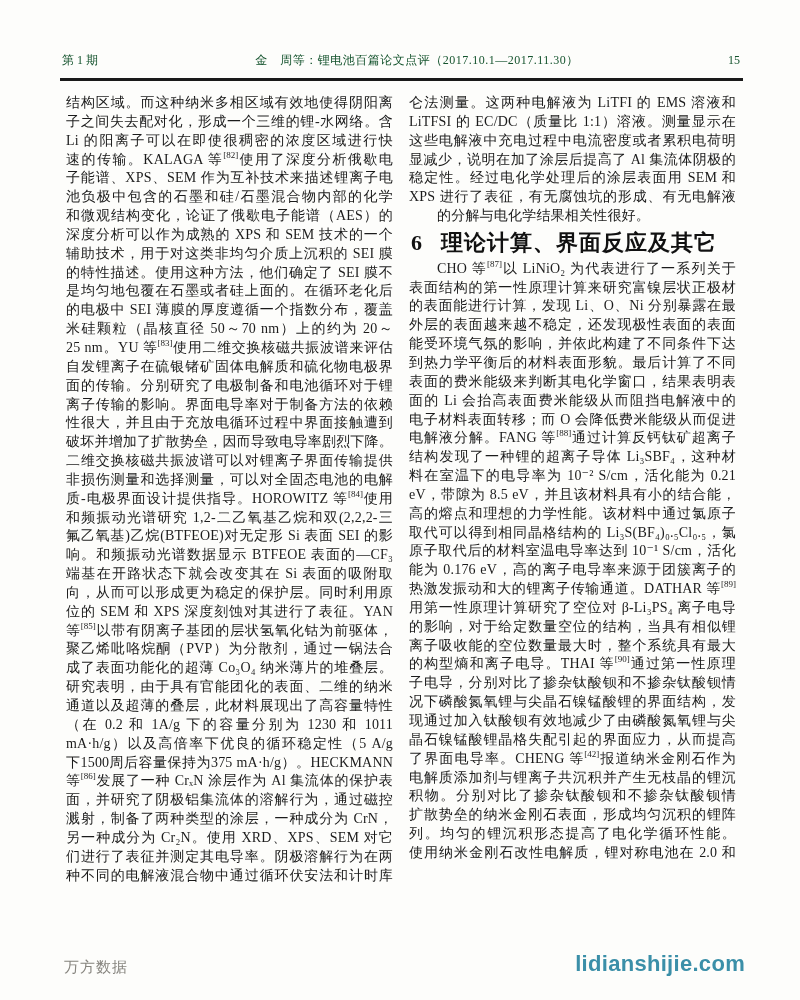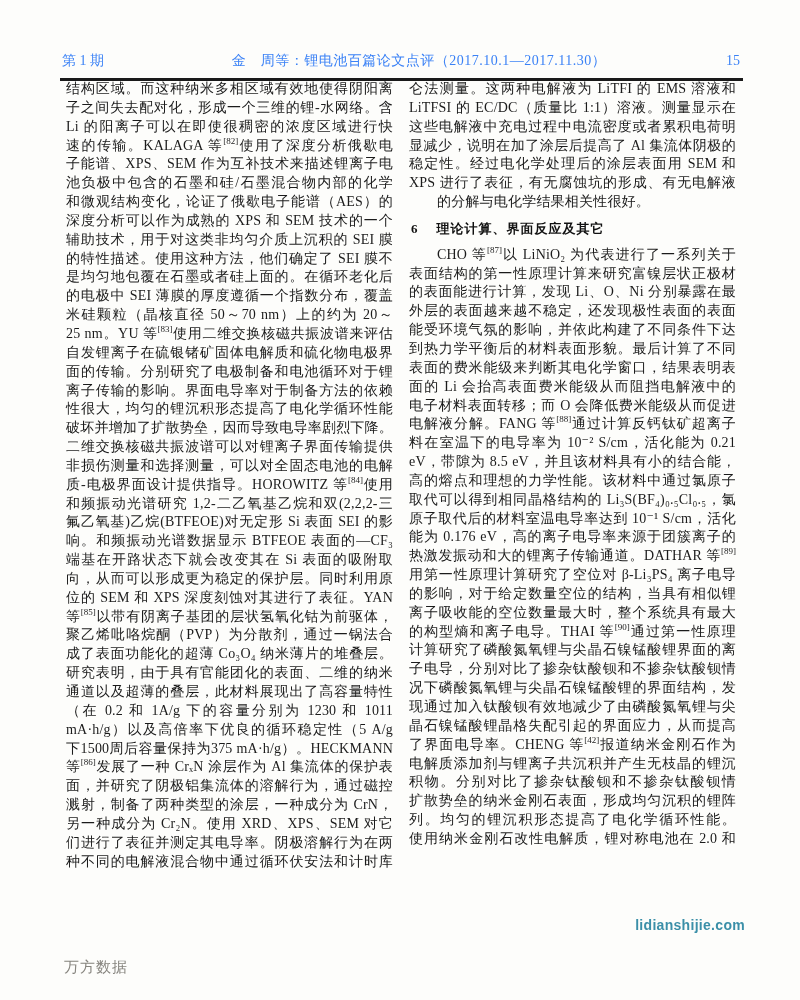--- a/index.html
+++ b/index.html
@@ -5,56 +5,56 @@
   html,body{margin:0;padding:0;background:#ffffff;}
   .page{
     position:relative;width:800px;height:1000px;margin:0 auto;
     background:#fdfdfb;color:#1b1b1b;
     font-family:"Liberation Serif","DejaVu Serif",serif;
     overflow:hidden;
   }
   
   .header{
     position:absolute;top:52px;left:62px;right:60px;
-    display:flex;align-items:baseline;font-size:14px;color:#3b82f6;justify-content:flex-end;
+    display:flex;align-items:baseline;font-size:12px;color:#14532d;justify-content:flex-end;
   }
   .header .issue{flex:0 0 auto;}
   .header .title{flex:1 1 auto;text-align:center;letter-spacing:.5px;padding-left:8px;}
   .header .pageno{flex:0 0 auto;}
   .header-rule{
     position:absolute;top:78px;left:60px;right:57px;height:2.6px;background:#1a1a1a;
   }
   
   .col{
-    position:absolute;top:80px;width:327px;
+    position:absolute;top:94px;width:327px;
     font-size:14px;line-height:18.85px;
   }
   .col-left{left:66px;}
   .col-right{left:409px;}
   .line{
     text-align:justify;text-align-last:justify;
     -moz-text-align-last:justify;text-justify:inter-character;
     white-space:nowrap;letter-spacing:.2px;
   }
   .line.no-just{text-align-last:left;margin-left:28px;-moz-text-align-last:left;}
   .line.indent{padding-left:28px;}
   sup.ref{font-size:9px;line-height:0;vertical-align:super;letter-spacing:0;}
   
   .section-heading{
-    margin:8px 0 7px 2px;font-size:13px;font-weight:bold;
+    margin:8px 0 7px 2px;font-size:22px;font-weight:bold;
     color:#111;letter-spacing:1px;white-space:nowrap;
   }
   .section-heading .sec-num{margin-right:18px;}
   
   .watermark{
     position:absolute;left:64px;top:958px;font-size:15px;color:#86847e;
     letter-spacing:1px;font-family:"Liberation Serif",serif;
   }
   .site-link{
-    position:absolute;right:55px;top:917px;font-size:14px;font-weight:bold;
+    position:absolute;right:55px;top:951px;font-size:22px;font-weight:bold;
     font-family:"Liberation Sans","DejaVu Sans",sans-serif;letter-spacing:.3px;
   }
 </style>
 </head>
 <body>
 
 <div class="page">
 
   <div class="header">
     <span class="issue">第 1 期</span>
@@ -74,21 +74,21 @@
       <div class="line">深度分析可以作为成熟的 XPS 和 SEM 技术的一个</div>
       <div class="line">辅助技术，用于对这类非均匀介质上沉积的 SEI 膜</div>
       <div class="line">的特性描述。使用这种方法，他们确定了 SEI 膜不</div>
       <div class="line">是均匀地包覆在石墨或者硅上面的。在循环老化后</div>
       <div class="line">的电极中 SEI 薄膜的厚度遵循一个指数分布，覆盖</div>
       <div class="line">米硅颗粒（晶核直径 50～70 nm）上的约为 20～</div>
       <div class="line">25 nm。YU 等<sup class="ref">[83]</sup>使用二维交换核磁共振波谱来评估</div>
       <div class="line">自发锂离子在硫银锗矿固体电解质和硫化物电极界</div>
       <div class="line">面的传输。分别研究了电极制备和电池循环对于锂</div>
       <div class="line">离子传输的影响。界面电导率对于制备方法的依赖</div>
-      <div class="line">性很大，均匀的锂沉积形态提高了电化学循环性能</div>
+      <div class="line">性很大，并且由于充放电循环过程中界面接触遭到</div>
       <div class="line">破坏并增加了扩散势垒，因而导致电导率剧烈下降。</div>
       <div class="line">二维交换核磁共振波谱可以对锂离子界面传输提供</div>
       <div class="line">非损伤测量和选择测量，可以对全固态电池的电解</div>
       <div class="line">质-电极界面设计提供指导。HOROWITZ 等<sup class="ref">[84]</sup>使用</div>
       <div class="line">和频振动光谱研究 1,2-二乙氧基乙烷和双(2,2,2-三</div>
       <div class="line">氟乙氧基)乙烷(BTFEOE)对无定形 Si 表面 SEI 的影</div>
       <div class="line">响。和频振动光谱数据显示 BTFEOE 表面的—CF₃</div>
       <div class="line">端基在开路状态下就会改变其在 Si 表面的吸附取</div>
       <div class="line">向，从而可以形成更为稳定的保护层。同时利用原</div>
       <div class="line">位的 SEM 和 XPS 深度刻蚀对其进行了表征。YAN</div>
@@ -125,32 +125,32 @@
         <div class="line indent">CHO 等<sup class="ref">[87]</sup>以 LiNiO₂ 为代表进行了一系列关于</div>
         <div class="line">表面结构的第一性原理计算来研究富镍层状正极材</div>
         <div class="line">的表面能进行计算，发现 Li、O、Ni 分别暴露在最</div>
         <div class="line">外层的表面越来越不稳定，还发现极性表面的表面</div>
         <div class="line">能受环境气氛的影响，并依此构建了不同条件下达</div>
         <div class="line">到热力学平衡后的材料表面形貌。最后计算了不同</div>
         <div class="line">表面的费米能级来判断其电化学窗口，结果表明表</div>
         <div class="line">面的 Li 会抬高表面费米能级从而阻挡电解液中的</div>
         <div class="line">电子材料表面转移；而 O 会降低费米能级从而促进</div>
         <div class="line">电解液分解。FANG 等<sup class="ref">[88]</sup>通过计算反钙钛矿超离子</div>
+        <div class="line">结构发现了一种锂的超离子导体 Li₃SBF₄，这种材</div>
         <div class="line">料在室温下的电导率为 10⁻² S/cm，活化能为 0.21</div>
         <div class="line">eV，带隙为 8.5 eV，并且该材料具有小的结合能，</div>
         <div class="line">高的熔点和理想的力学性能。该材料中通过氯原子</div>
         <div class="line">取代可以得到相同晶格结构的 Li₃S(BF₄)₀.₅Cl₀.₅，氯</div>
         <div class="line">原子取代后的材料室温电导率达到 10⁻¹ S/cm，活化</div>
         <div class="line">能为 0.176 eV，高的离子电导率来源于团簇离子的</div>
         <div class="line">热激发振动和大的锂离子传输通道。DATHAR 等<sup class="ref">[89]</sup></div>
         <div class="line">用第一性原理计算研究了空位对 β-Li₃PS₄ 离子电导</div>
         <div class="line">的影响，对于给定数量空位的结构，当具有相似锂</div>
         <div class="line">离子吸收能的空位数量最大时，整个系统具有最大</div>
         <div class="line">的构型熵和离子电导。THAI 等<sup class="ref">[90]</sup>通过第一性原理</div>
-        <div class="line">计算研究了磷酸氮氧锂与尖晶石镍锰酸锂界面的离</div>
         <div class="line">子电导，分别对比了掺杂钛酸钡和不掺杂钛酸钡情</div>
         <div class="line">况下磷酸氮氧锂与尖晶石镍锰酸锂的界面结构，发</div>
         <div class="line">现通过加入钛酸钡有效地减少了由磷酸氮氧锂与尖</div>
         <div class="line">晶石镍锰酸锂晶格失配引起的界面应力，从而提高</div>
         <div class="line">了界面电导率。CHENG 等<sup class="ref">[42]</sup>报道纳米金刚石作为</div>
         <div class="line">电解质添加剂与锂离子共沉积并产生无枝晶的锂沉</div>
         <div class="line">积物。分别对比了掺杂钛酸钡和不掺杂钛酸钡情</div>
         <div class="line">扩散势垒的纳米金刚石表面，形成均匀沉积的锂阵</div>
         <div class="line">列。均匀的锂沉积形态提高了电化学循环性能。</div>
         <div class="line">使用纳米金刚石改性电解质，锂对称电池在 2.0 和</div>

